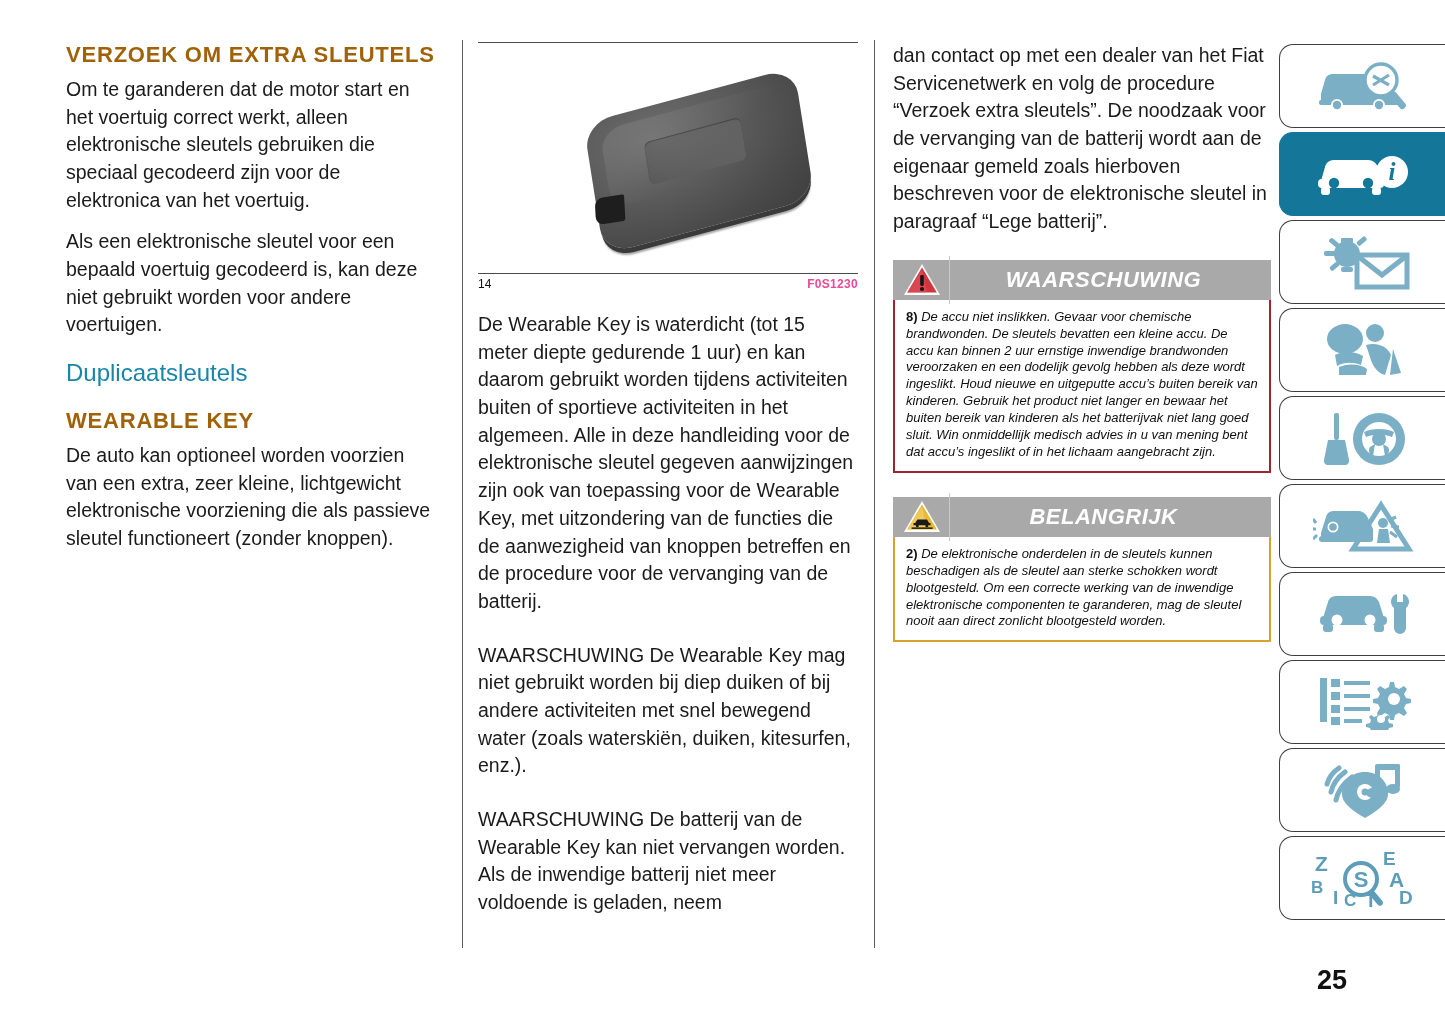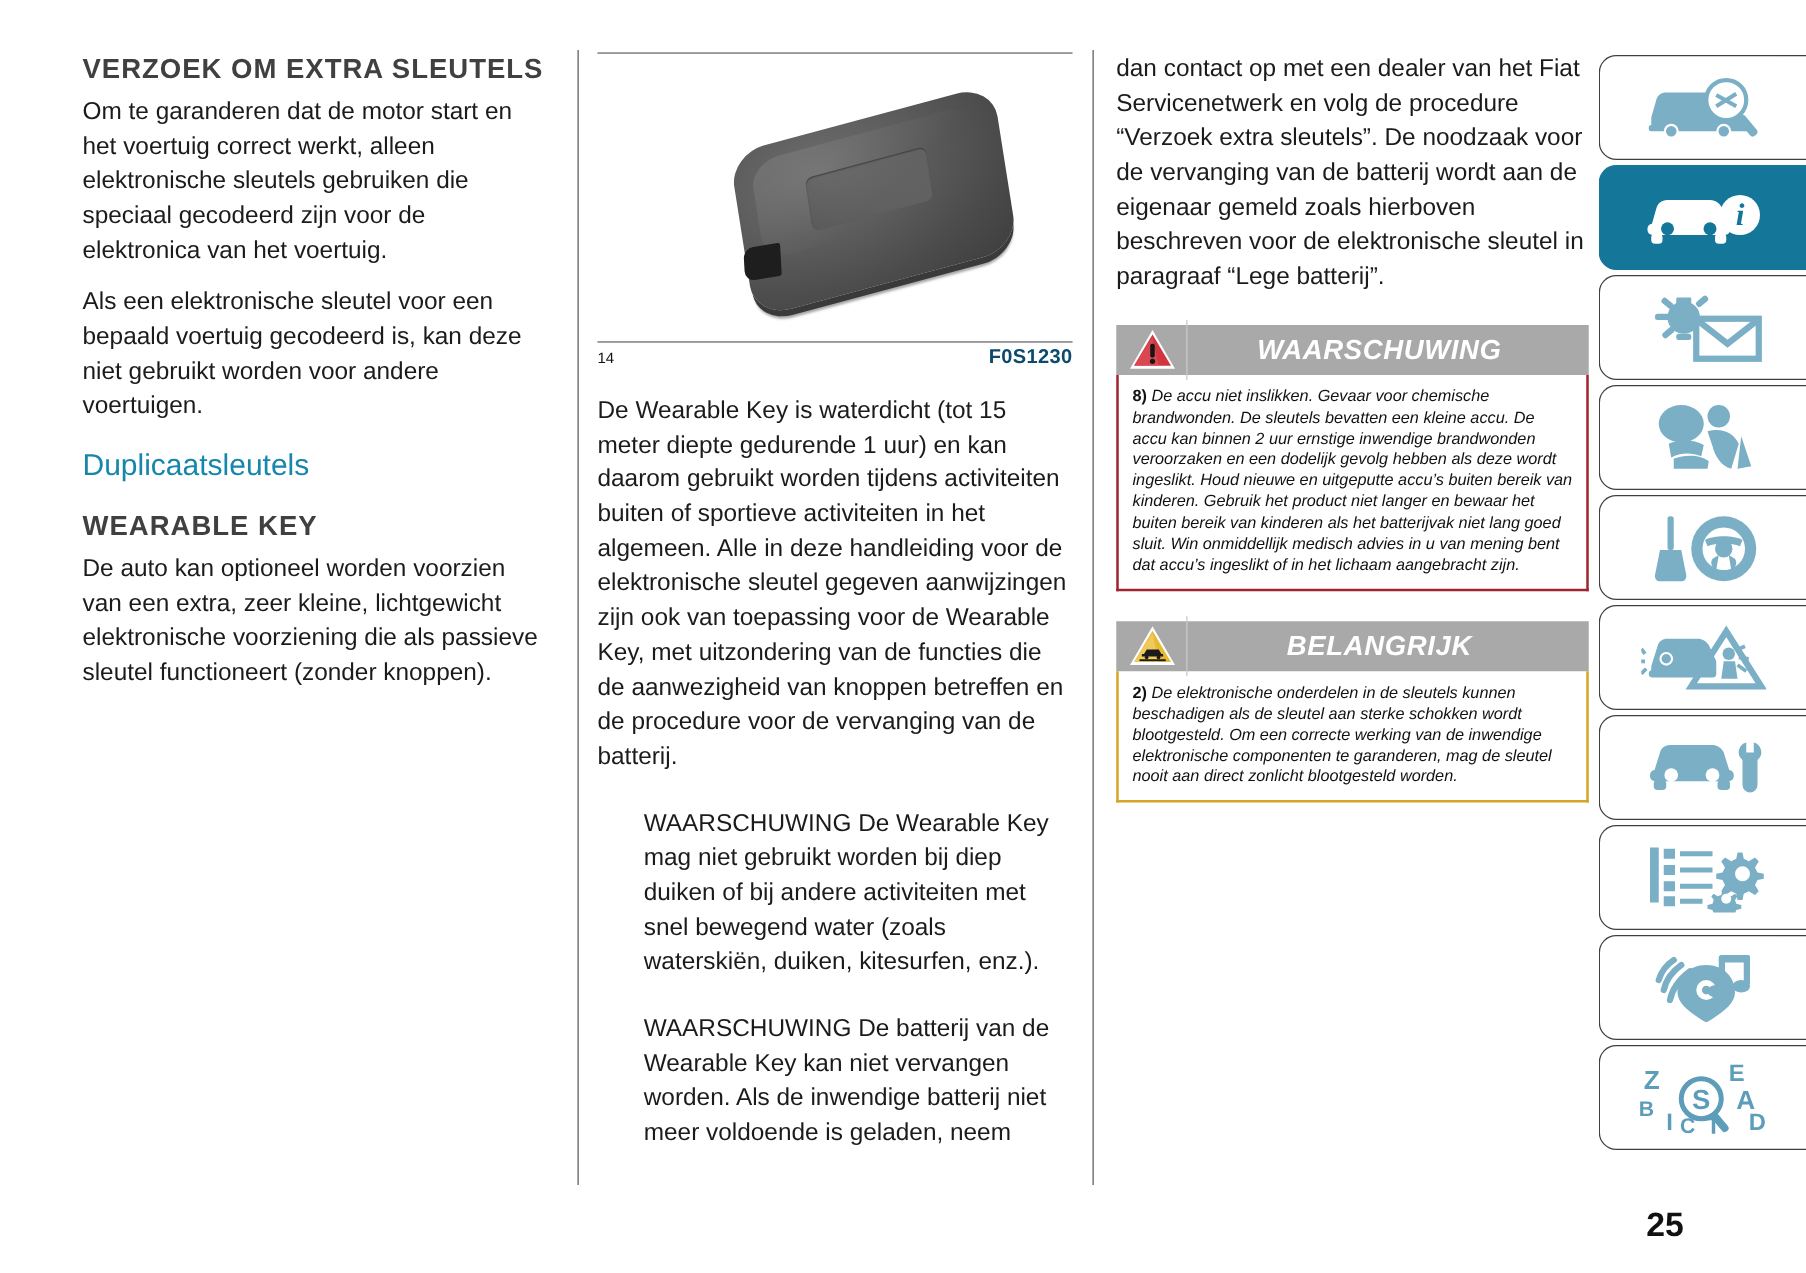--- a/index.html
+++ b/index.html
@@ -33,42 +33,42 @@
     height: 908px;
     background: #5b5b5b;
   }
   #div1 { left: 462px; }
   #div2 { left: 874px; }
 
   
   h1.sec-title {
     font-size: 22px;
     font-weight: bold;
-    color: #404040;
+    color: #a16207;
     letter-spacing: 0.8px;
     line-height: 1.18;
     margin: 0 0 8px 0;
     text-transform: uppercase;
   }
   h2.sub-title {
     font-size: 24px;
     font-weight: normal;
     color: #1686ab;
     line-height: 1.2;
     margin: 20px 0 2px 0;
   }
   p.body {
     font-size: 19.5px;
     line-height: 1.42;
     color: #1b1b1b;
     margin: 0 0 14px 0;
     font-weight: 400;
   }
   p.body.tight { margin-bottom: 0; }
-  p.gap { margin-top: 26px; margin-left: 37px; }
+  p.gap { margin-top: 26px; }
 
   
   .figure-wrap { position: relative; }
   .fig-rule-top {
     height: 1px; background: #4a4a4a; width: 100%;
   }
   .fig-img {
     position: relative;
     height: 230px;
     background: #ffffff;
@@ -113,21 +113,21 @@
   }
   .fig-rule-bot { height: 1px; background: #4a4a4a; width: 100%; }
   .fig-caption {
     display: flex;
     justify-content: space-between;
     align-items: baseline;
     padding-top: 3px;
     padding-bottom: 2px;
   }
   .fig-num { font-size: 12px; color: #111; }
-  .fig-code { font-size: 16px; font-weight: bold; color: #0c4a6e; letter-spacing: .3px; }
+  .fig-code { font-size: 12px; font-weight: bold; color: #ec4899; letter-spacing: .3px; }
 
   
   .callout { margin-top: 24px; }
   .callout-head {
     display: flex;
     align-items: center;
     background: #a9a9a9;
     height: 40px;
     padding-left: 6px;
   }

